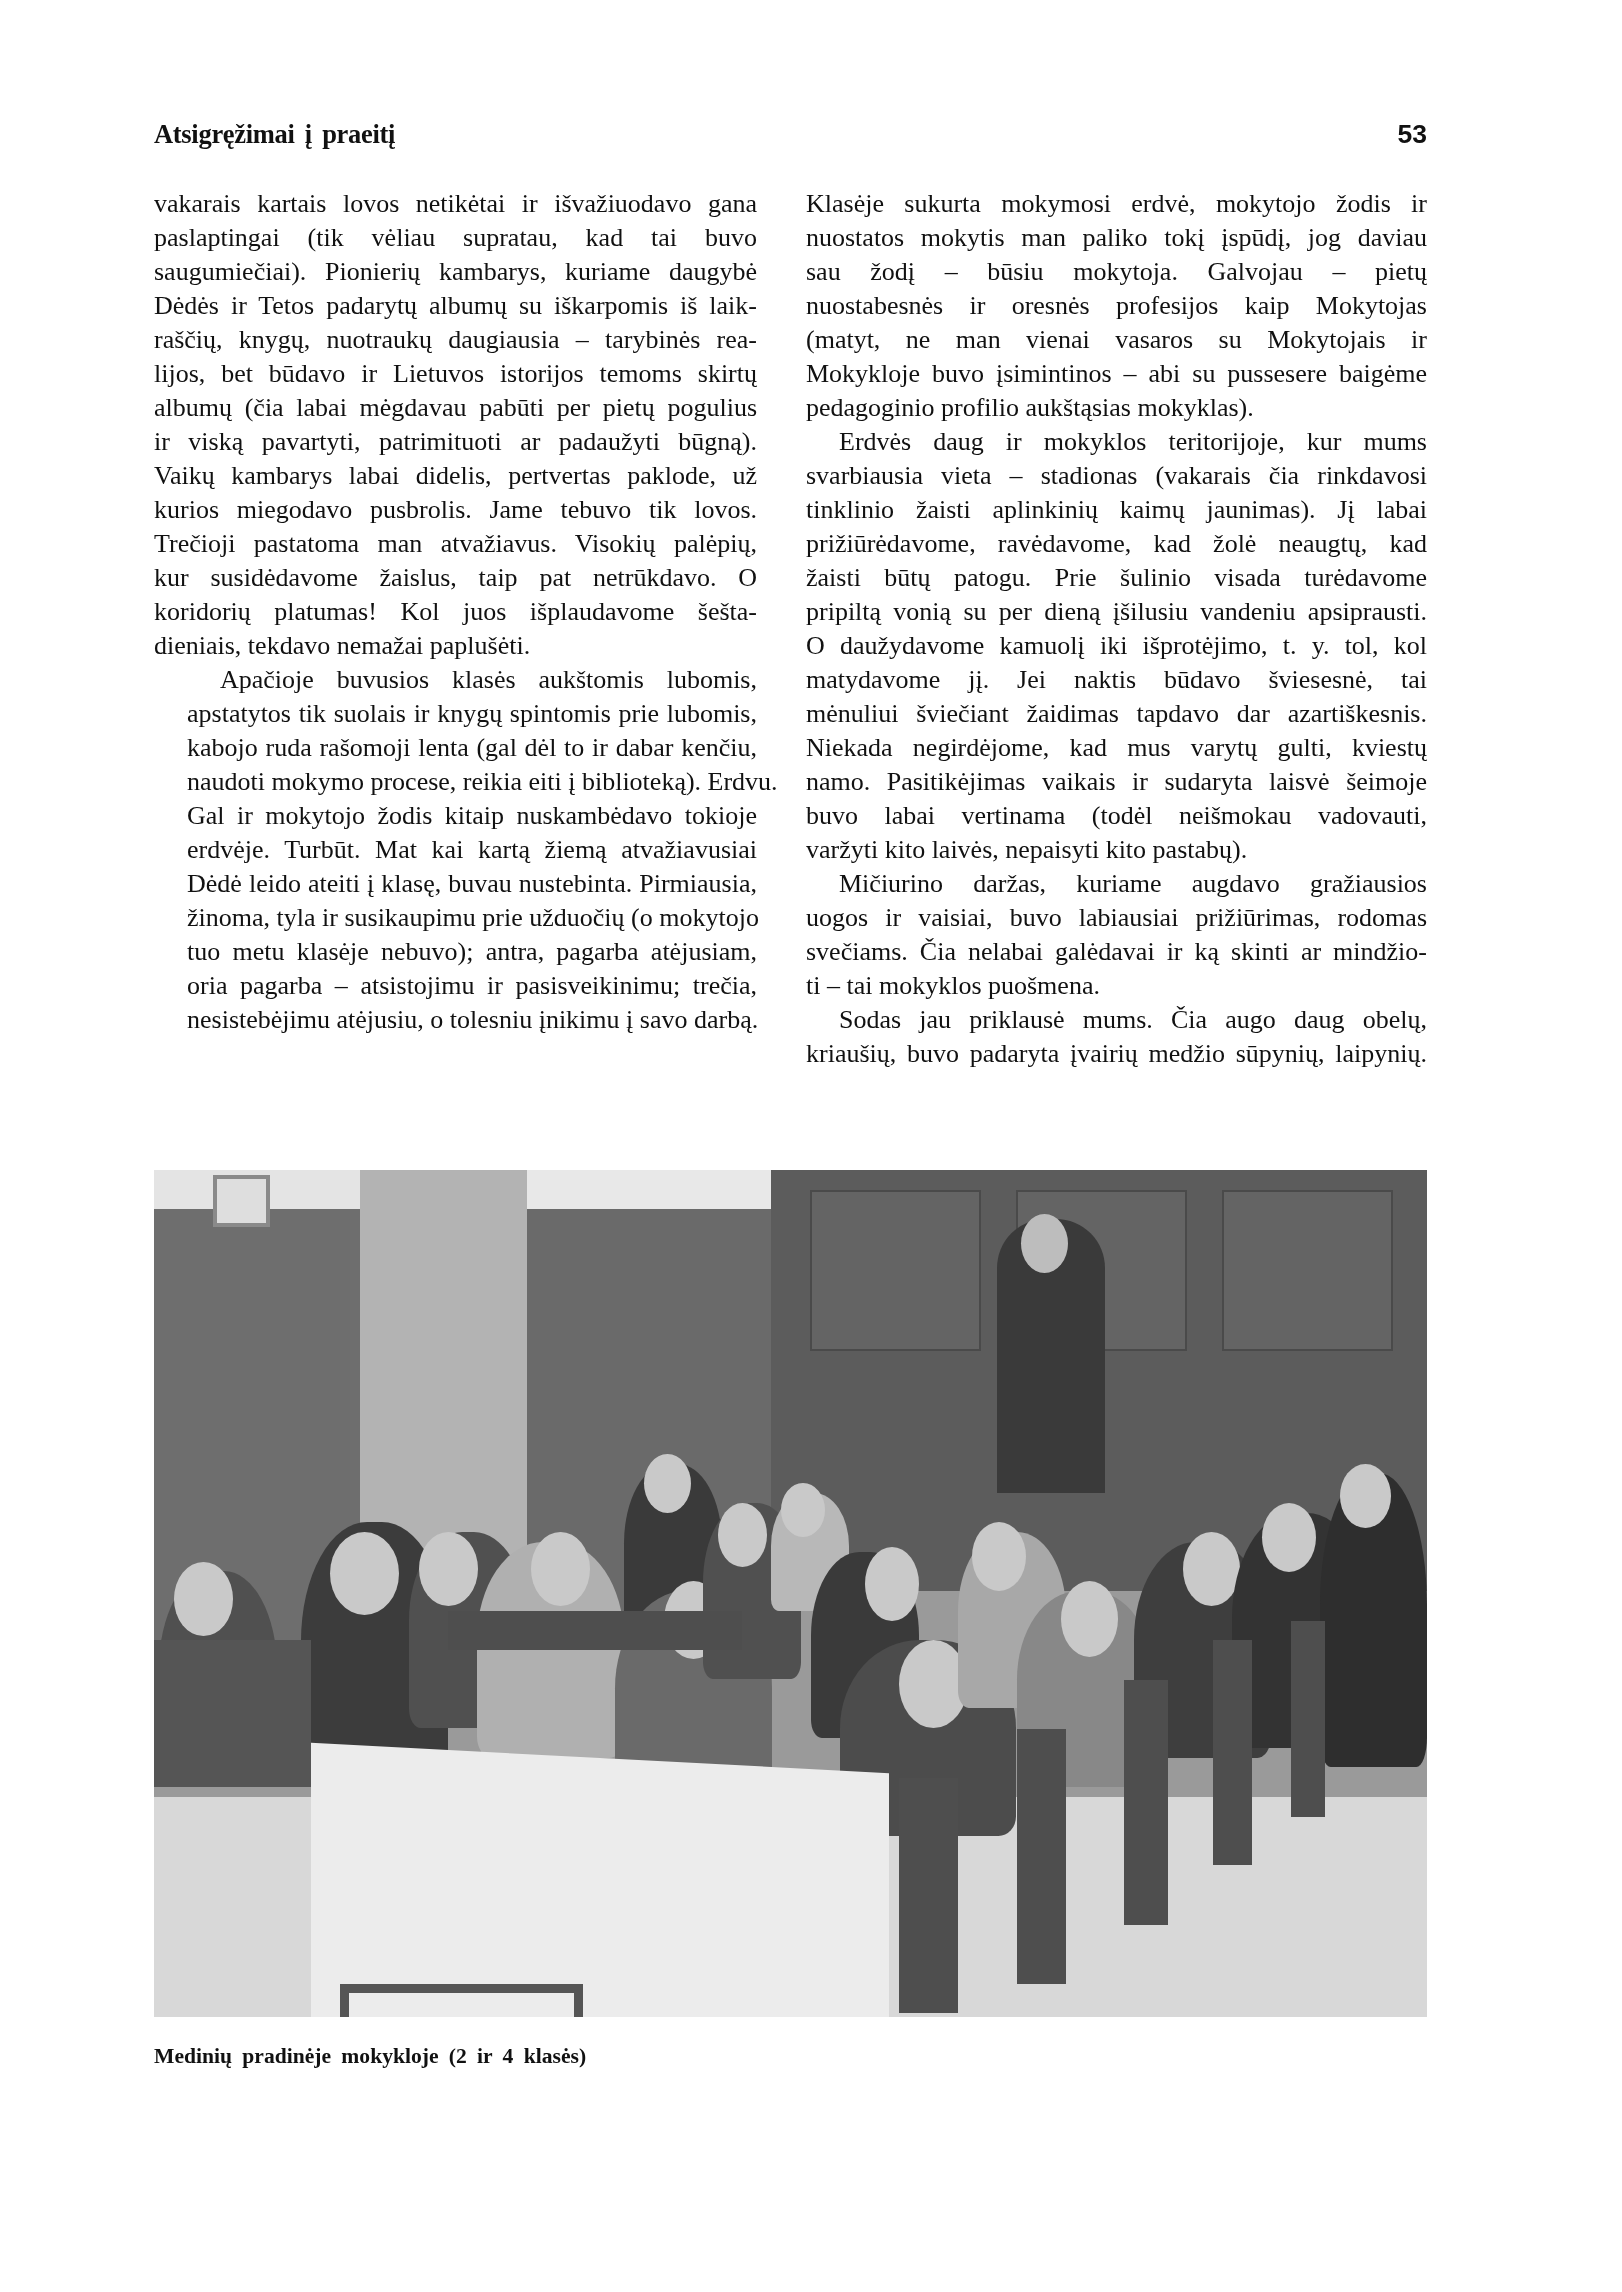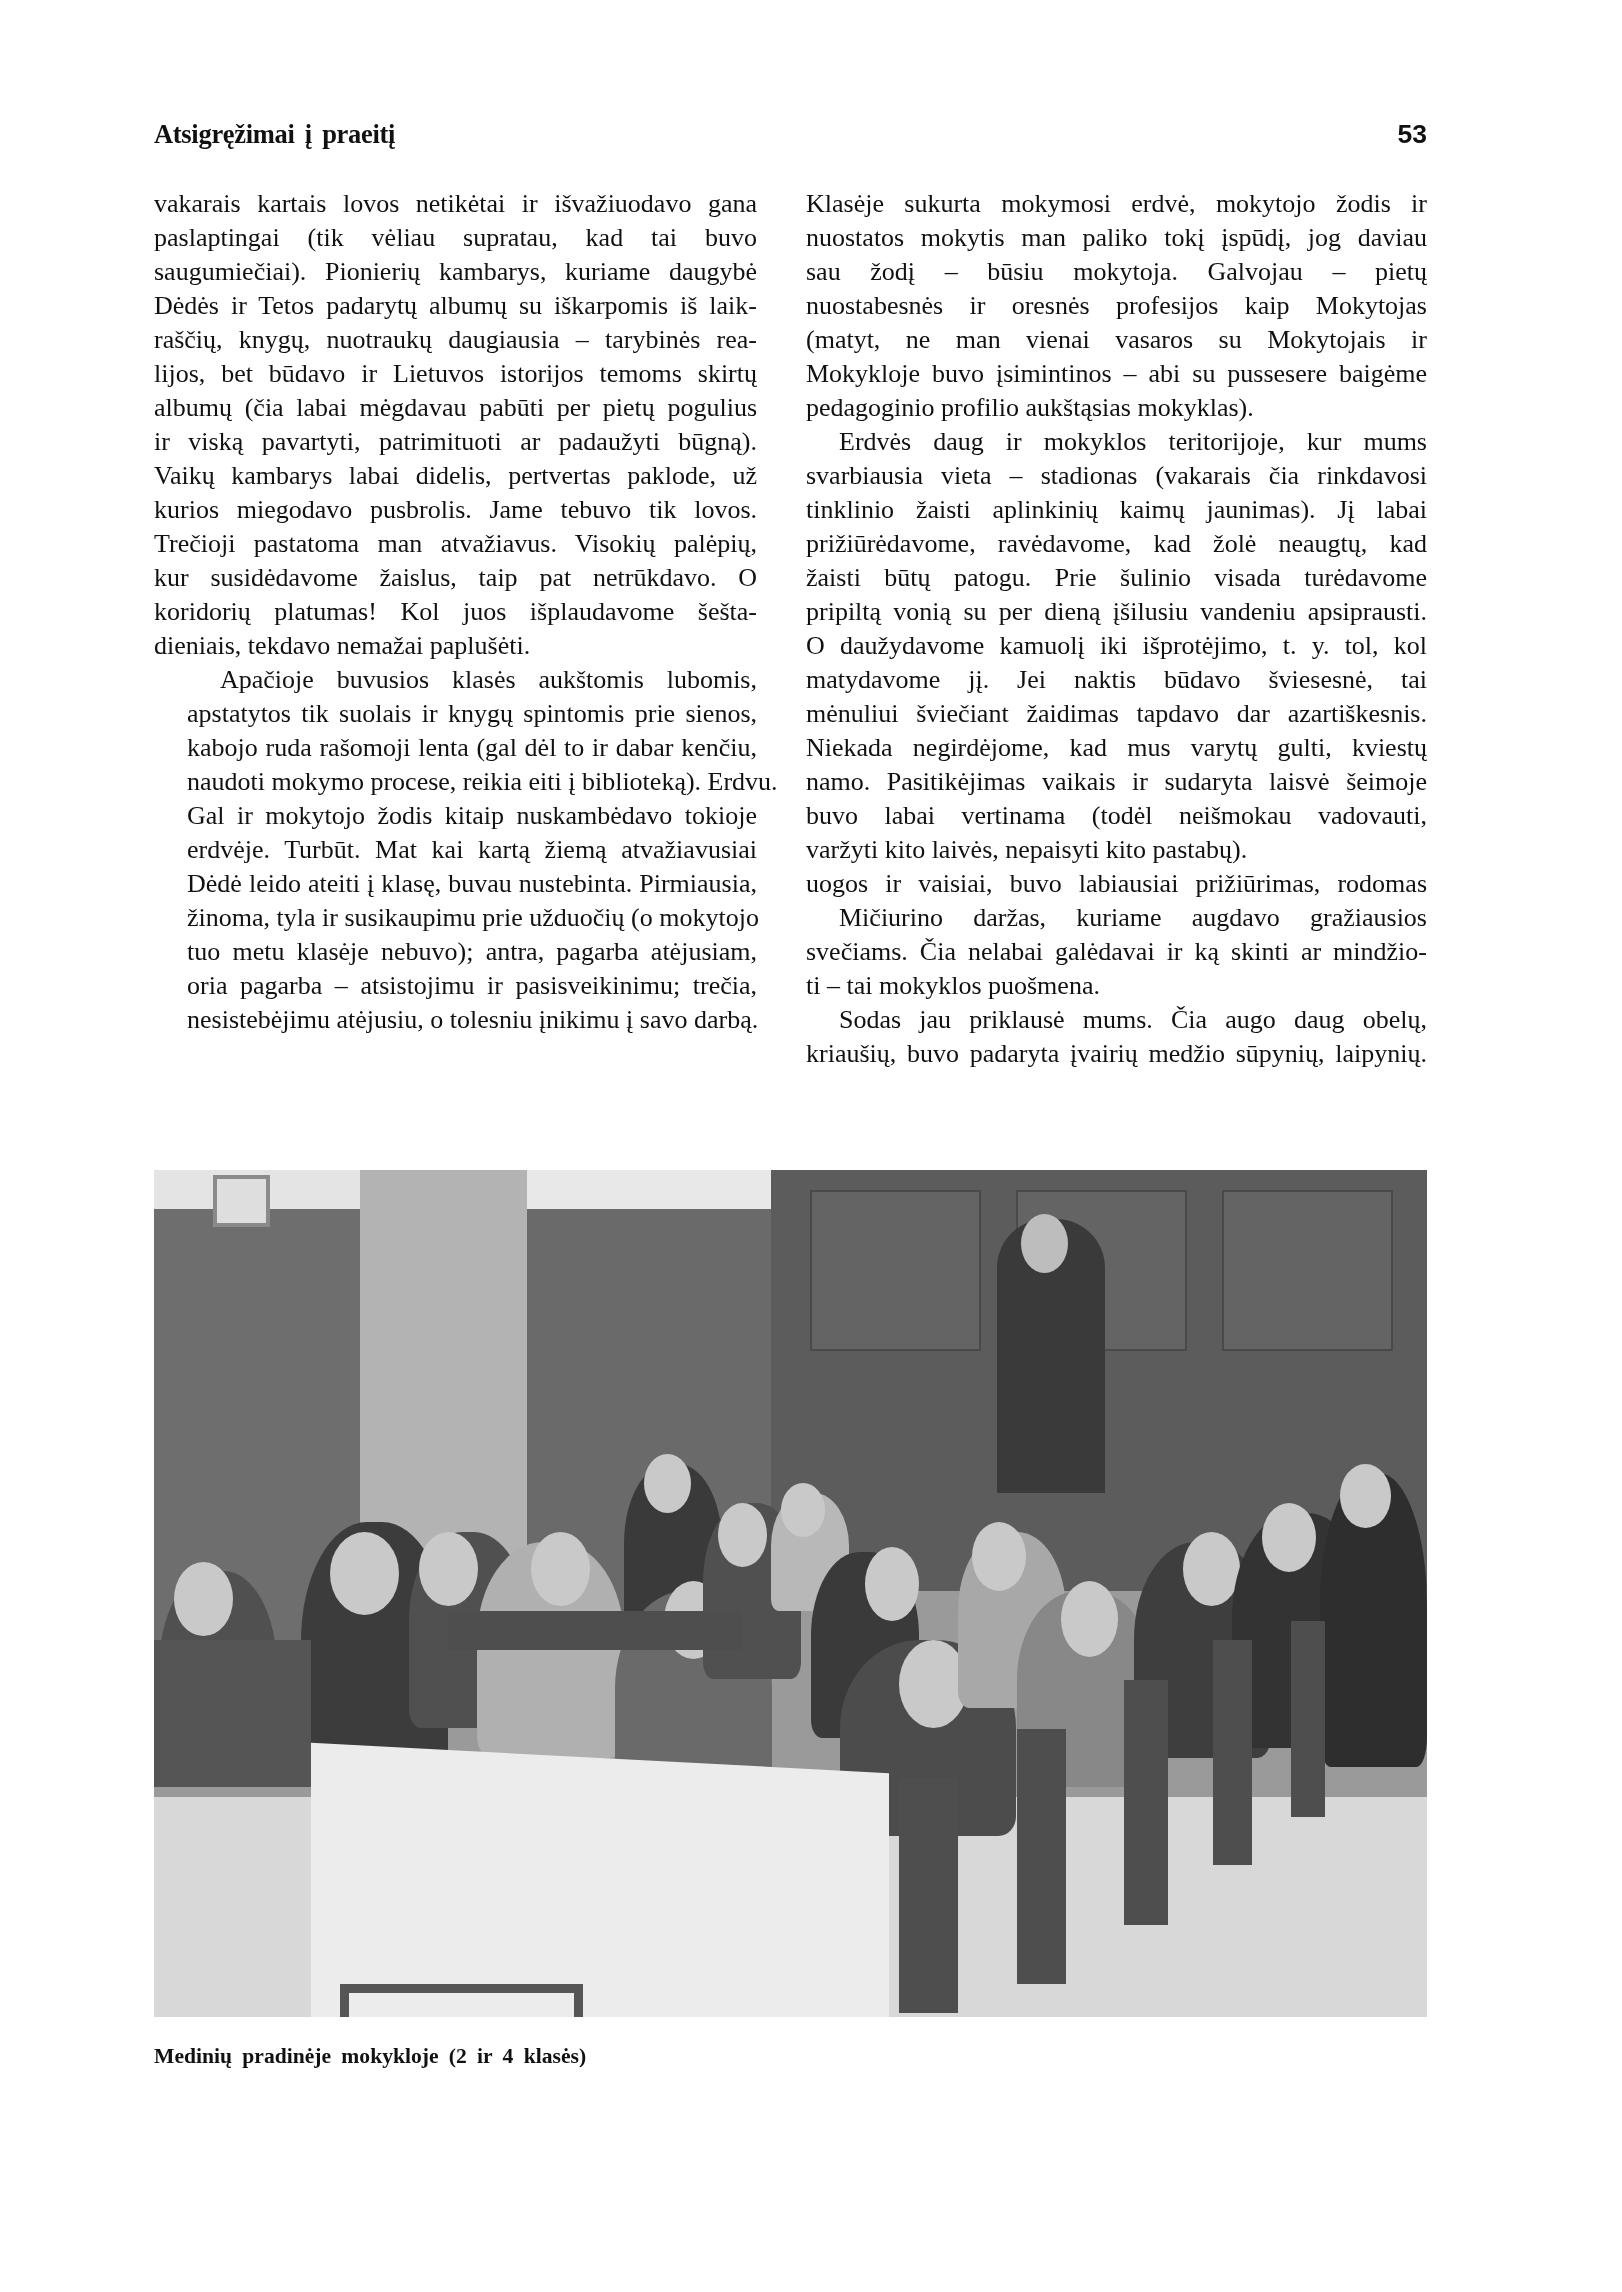--- a/index.html
+++ b/index.html
@@ -70,21 +70,21 @@
     <span class="line">ir viską pavartyti, patrimituoti ar padaužyti būgną).</span>
     <span class="line">Vaikų kambarys labai didelis, pertvertas paklode, už</span>
     <span class="line">kurios miegodavo pusbrolis. Jame tebuvo tik lovos.</span>
     <span class="line">Trečioji pastatoma man atvažiavus. Visokių palėpių,</span>
     <span class="line">kur susidėdavome žaislus, taip pat netrūkdavo. O</span>
     <span class="line">koridorių platumas! Kol juos išplaudavome šešta-</span>
     <span class="line last">dieniais, tekdavo nemažai paplušėti.</span>
   </p>
   <p class="indent">
     <span class="line" style="padding-left:33px;">Apačioje buvusios klasės aukštomis lubomis,</span>
-    <span class="line">apstatytos tik suolais ir knygų spintomis prie sienos,</span>
+    <span class="line">apstatytos tik suolais ir knygų spintomis prie lubomis,</span>
     <span class="line">kabojo ruda rašomoji lenta (gal dėl to ir dabar kenčiu,</span>
     <span class="line">naudoti mokymo procese, reikia eiti į biblioteką). Erdvu.</span>
     <span class="line">Gal ir mokytojo žodis kitaip nuskambėdavo tokioje</span>
     <span class="line">erdvėje. Turbūt. Mat kai kartą žiemą atvažiavusiai</span>
     <span class="line">Dėdė leido ateiti į klasę, buvau nustebinta. Pirmiausia,</span>
     <span class="line">žinoma, tyla ir susikaupimu prie užduočių (o mokytojo</span>
     <span class="line">tuo metu klasėje nebuvo); antra, pagarba atėjusiam,</span>
     <span class="line">oria pagarba – atsistojimu ir pasisveikinimu; trečia,</span>
     <span class="line">nesistebėjimu atėjusiu, o tolesniu įnikimu į savo darbą.</span>
   </p>
@@ -109,22 +109,22 @@
     <span class="line">pripiltą vonią su per dieną įšilusiu vandeniu apsiprausti.</span>
     <span class="line">O daužydavome kamuolį iki išprotėjimo, t. y. tol, kol</span>
     <span class="line">matydavome jį. Jei naktis būdavo šviesesnė, tai</span>
     <span class="line">mėnuliui šviečiant žaidimas tapdavo dar azartiškesnis.</span>
     <span class="line">Niekada negirdėjome, kad mus varytų gulti, kviestų</span>
     <span class="line">namo. Pasitikėjimas vaikais ir sudaryta laisvė šeimoje</span>
     <span class="line">buvo labai vertinama (todėl neišmokau vadovauti,</span>
     <span class="line last">varžyti kito laivės, nepaisyti kito pastabų).</span>
   </p>
   <p>
+    <span class="line" style="padding-left:33px;">Mičiurino daržas, kuriame augdavo gražiausios</span>
     <span class="line">uogos ir vaisiai, buvo labiausiai prižiūrimas, rodomas</span>
-    <span class="line" style="padding-left:33px;">Mičiurino daržas, kuriame augdavo gražiausios</span>
     <span class="line">svečiams. Čia nelabai galėdavai ir ką skinti ar mindžio-</span>
     <span class="line last">ti – tai mokyklos puošmena.</span>
   </p>
   <p>
     <span class="line" style="padding-left:33px;">Sodas jau priklausė mums. Čia augo daug obelų,</span>
     <span class="line">kriaušių, buvo padaryta įvairių medžio sūpynių, laipynių.</span>
   </p>
 </div>
 
 <div class="photo">

